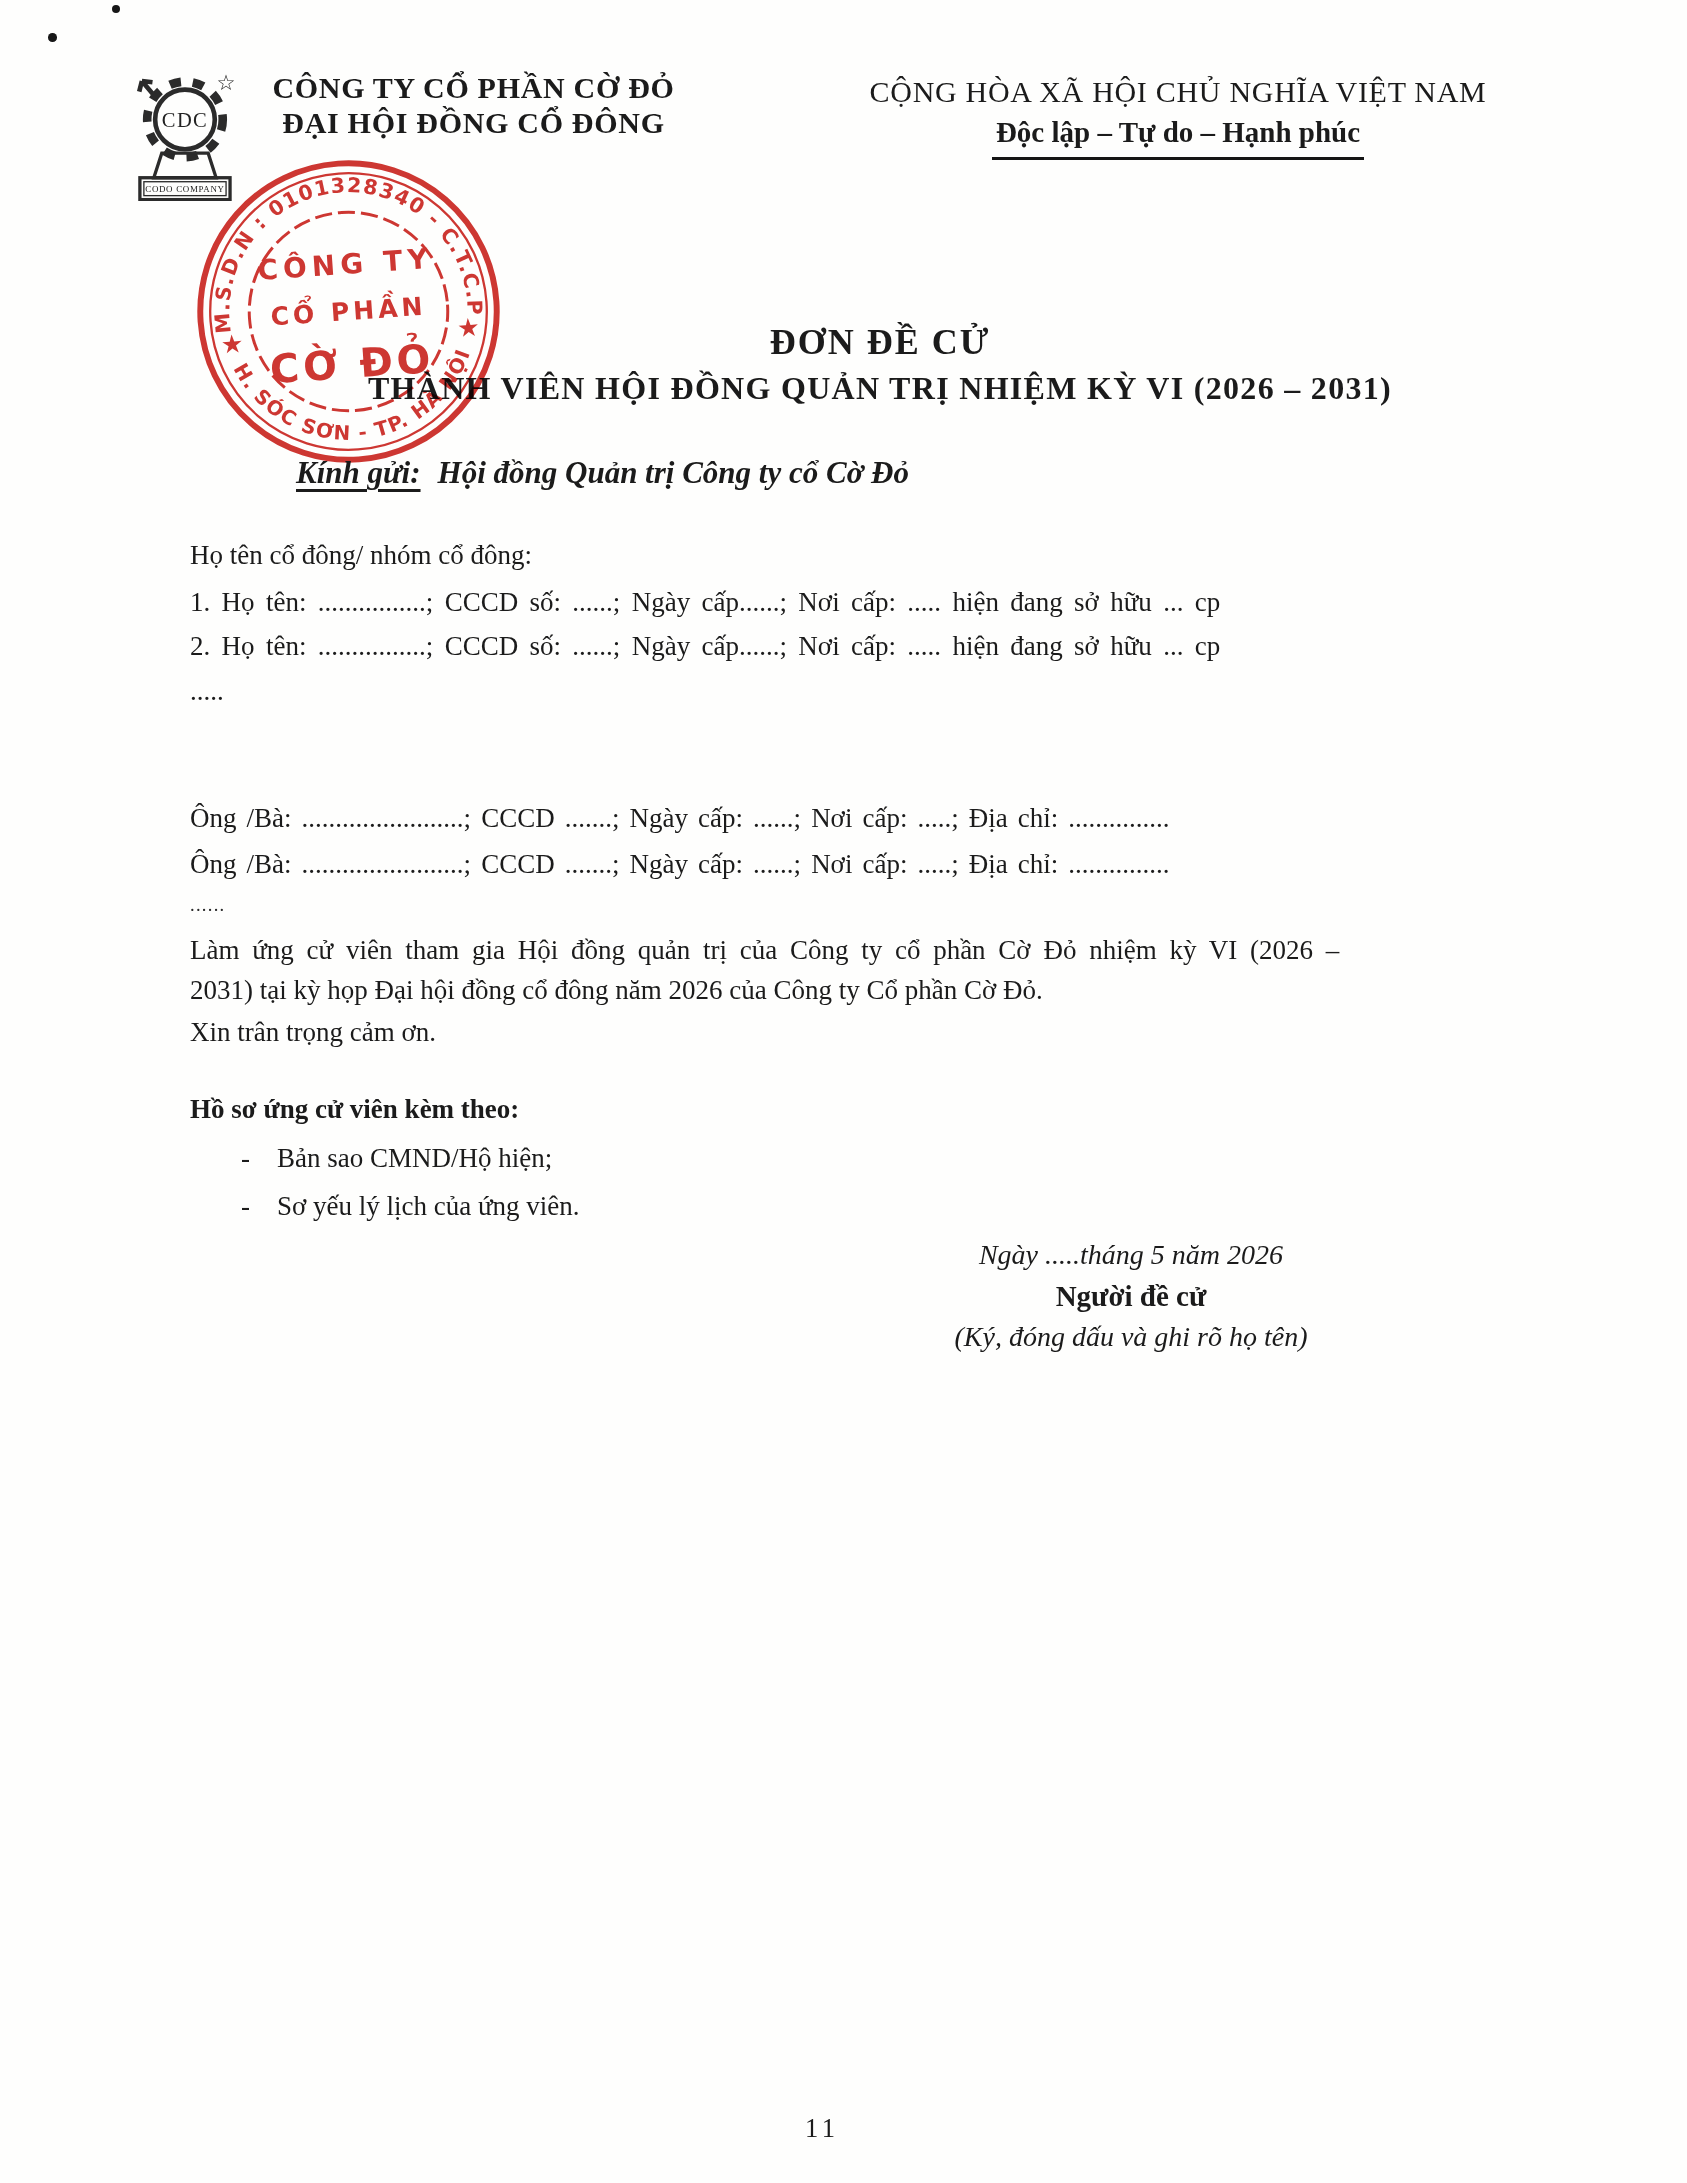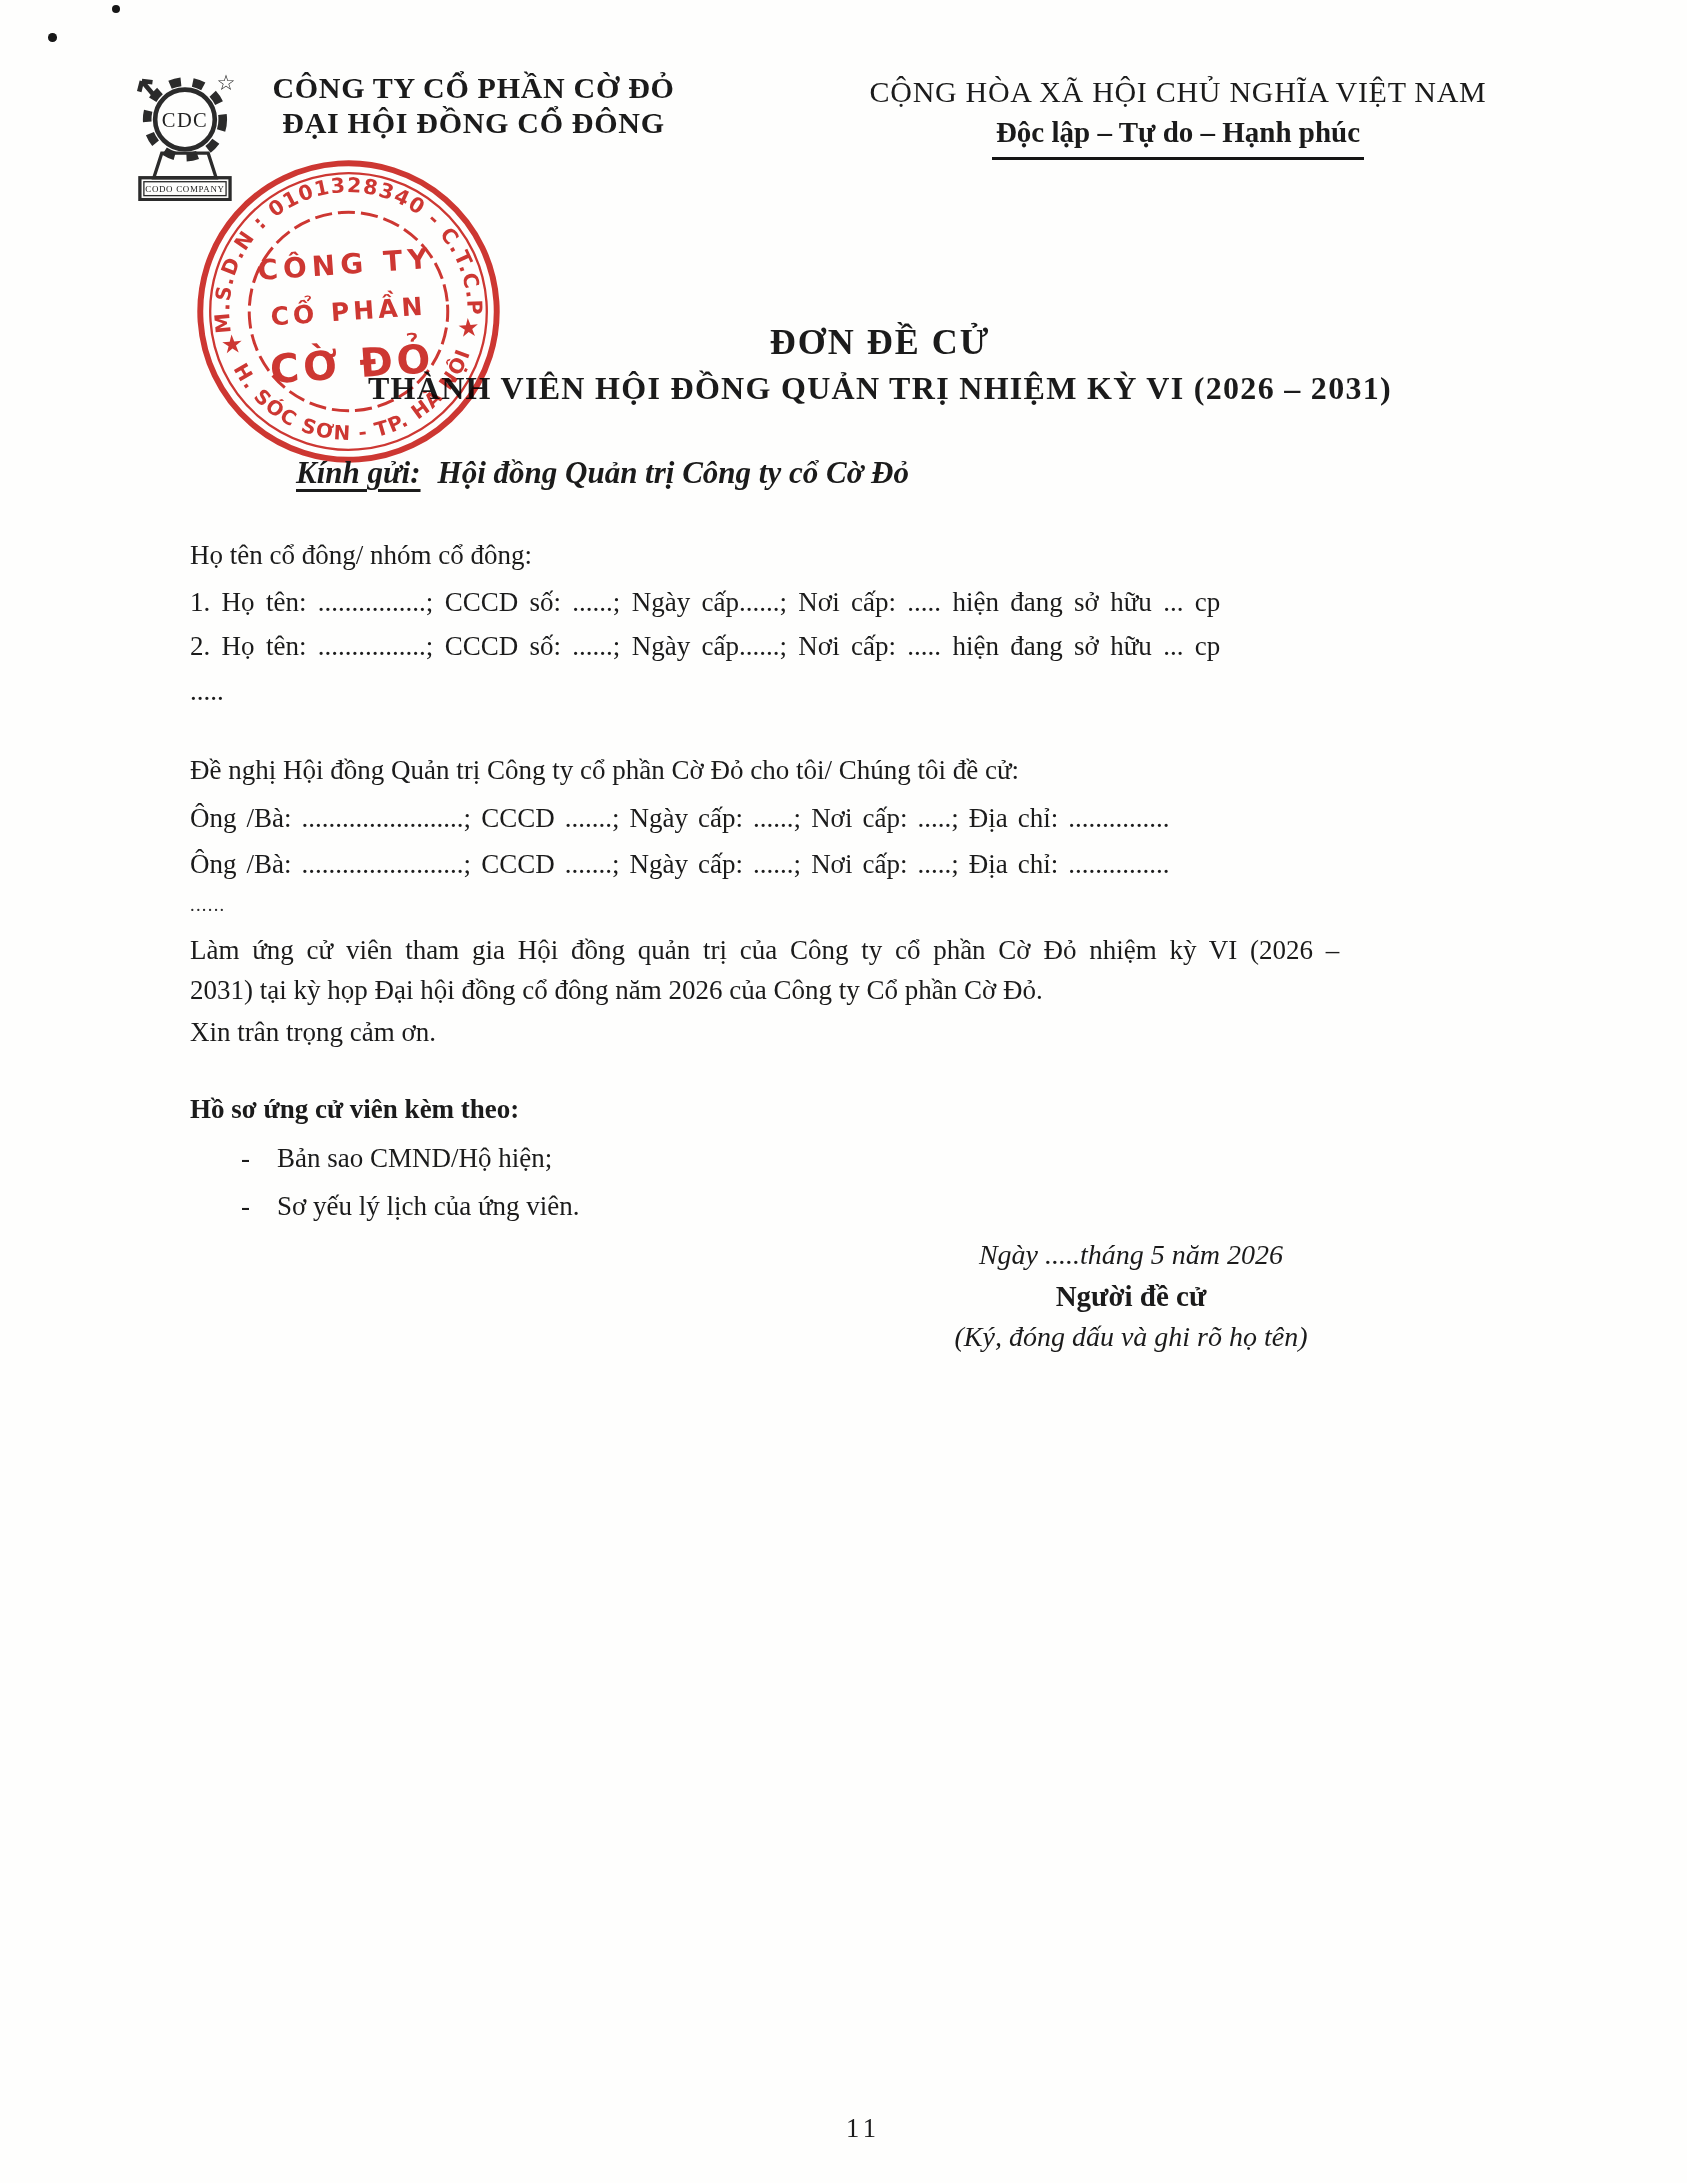--- a/index.html
+++ b/index.html
@@ -56,21 +56,21 @@
   .small-dots { font-size:18.5px; letter-spacing:1.3px; color:#2a2a2a; }
 
   .attach-item { left:241px; }
   .attach-item .dash { display:inline-block; width:36px; }
 
   .sig-block { position:absolute; left:873px; top:1239px; width:516px; text-align:center; }
   .sig-date { font-size:28px; font-style:italic; }
   .sig-role { font-size:29px; font-weight:bold; margin-top:9.3px; }
   .sig-note { font-size:28px; font-style:italic; margin-top:8px; }
 
-  .page-num { position:absolute; left:846px; top:2113px; font-size:26.5px; letter-spacing:4.6px; }
+  .page-num { position:absolute; left:805px; top:2113px; font-size:26.5px; letter-spacing:4.6px; }
 </style>
 </head>
 <body>
 
 <div class="page">
 
   <span class="speck speck1"></span>
   <span class="speck speck2"></span>
 
   <div class="logo">
@@ -129,21 +129,20 @@
     </svg>
   </div>
 
   <div class="salutation"><span class="kg">Kính gửi:</span><span class="kg-val">Hội đồng Quản trị Công ty cổ Cờ Đỏ</span></div>
 
   <div class="t" style="top:539px">Họ tên cổ đông/ nhóm cổ đông:</div>
   <div class="t stretch1" style="top:586px">1. Họ tên: ................; CCCD số: ......; Ngày cấp......; Nơi cấp: ..... hiện đang sở hữu ... cp</div>
   <div class="t stretch1" style="top:630px">2. Họ tên: ................; CCCD số: ......; Ngày cấp......; Nơi cấp: ..... hiện đang sở hữu ... cp</div>
   <div class="t" style="top:675px">.....</div>
 
-  <div class="t" style="top:754px">Đề nghị Hội đồng Quản trị Công ty cổ phần Cờ Đỏ cho tôi/ Chúng tôi đề cử:</div>
   <div class="t stretch2" style="top:802px">Ông /Bà: ........................; CCCD .......; Ngày cấp: ......; Nơi cấp: .....; Địa chỉ: ...............</div>
   <div class="t stretch2" style="top:848px">Ông /Bà: ........................; CCCD .......; Ngày cấp: ......; Nơi cấp: .....; Địa chỉ: ...............</div>
   <div class="t small-dots" style="top:894px">......</div>
 
   <div class="t stretch3" style="top:934px">Làm ứng cử viên tham gia Hội đồng quản trị của Công ty cổ phần Cờ Đỏ nhiệm kỳ VI (2026 –</div>
   <div class="t" style="top:974px">2031) tại kỳ họp Đại hội đồng cổ đông năm 2026 của Công ty Cổ phần Cờ Đỏ.</div>
   <div class="t" style="top:1016px">Xin trân trọng cảm ơn.</div>
 
   <div class="t bold" style="top:1093px">Hồ sơ ứng cử viên kèm theo:</div>
   <div class="t attach-item" style="top:1142px"><span class="dash">-</span><span>Bản sao CMND/Hộ hiện;</span></div>

